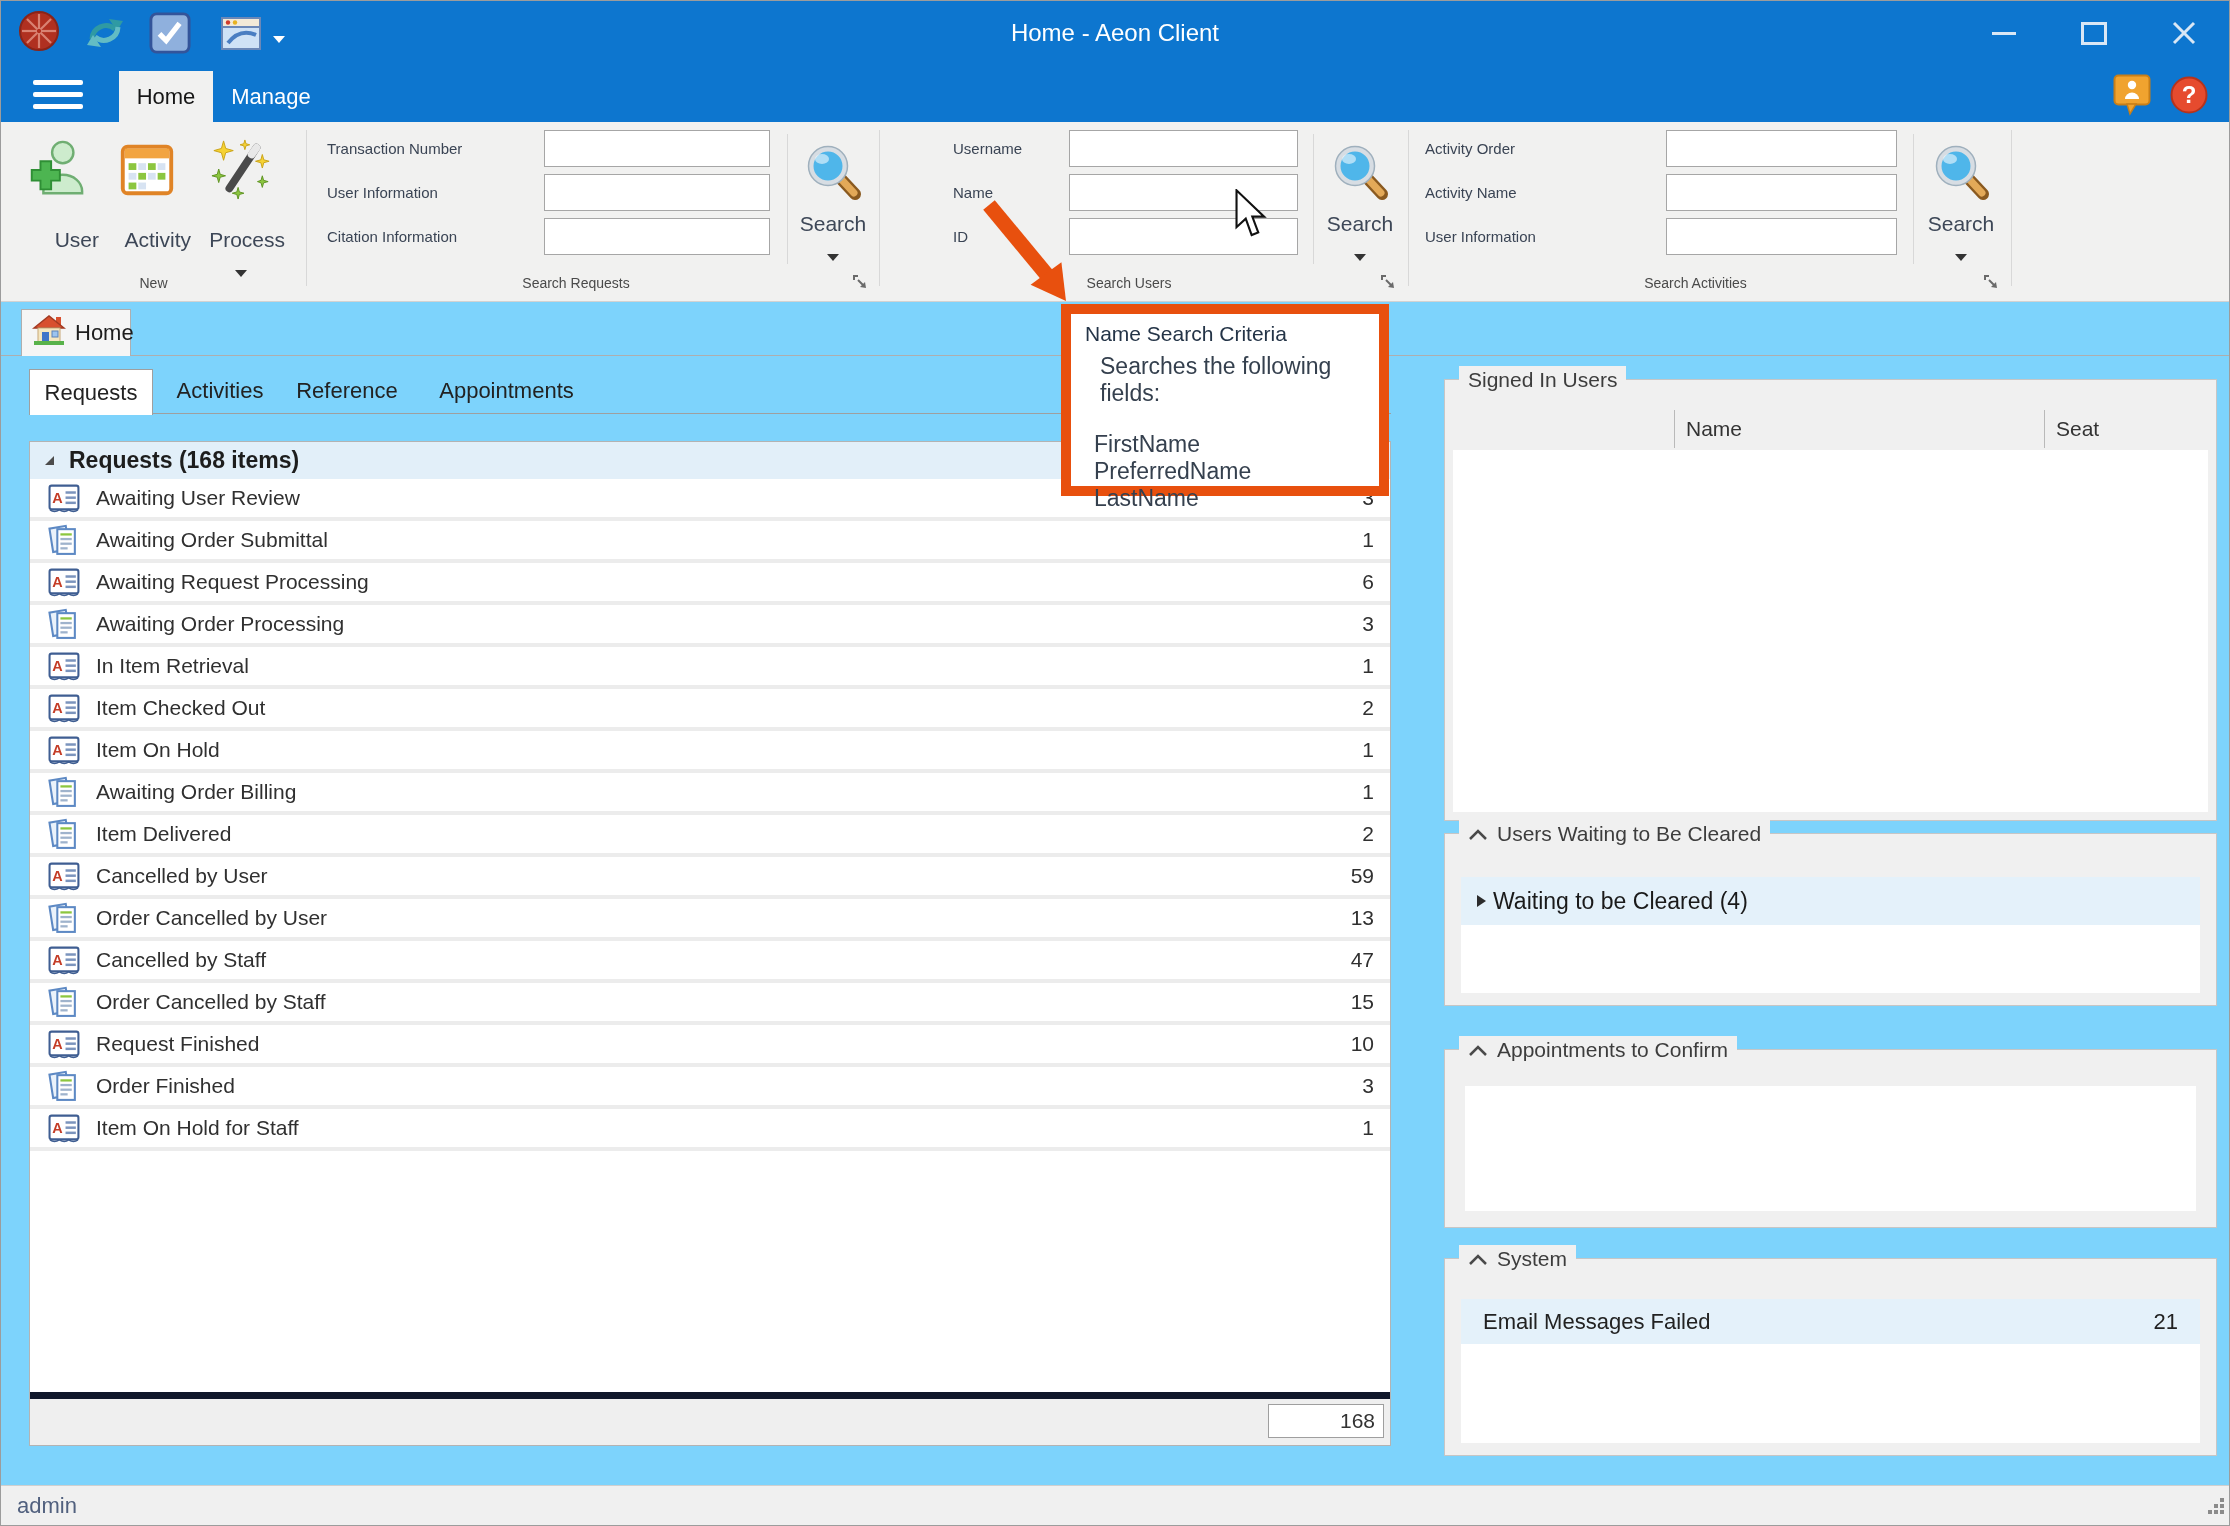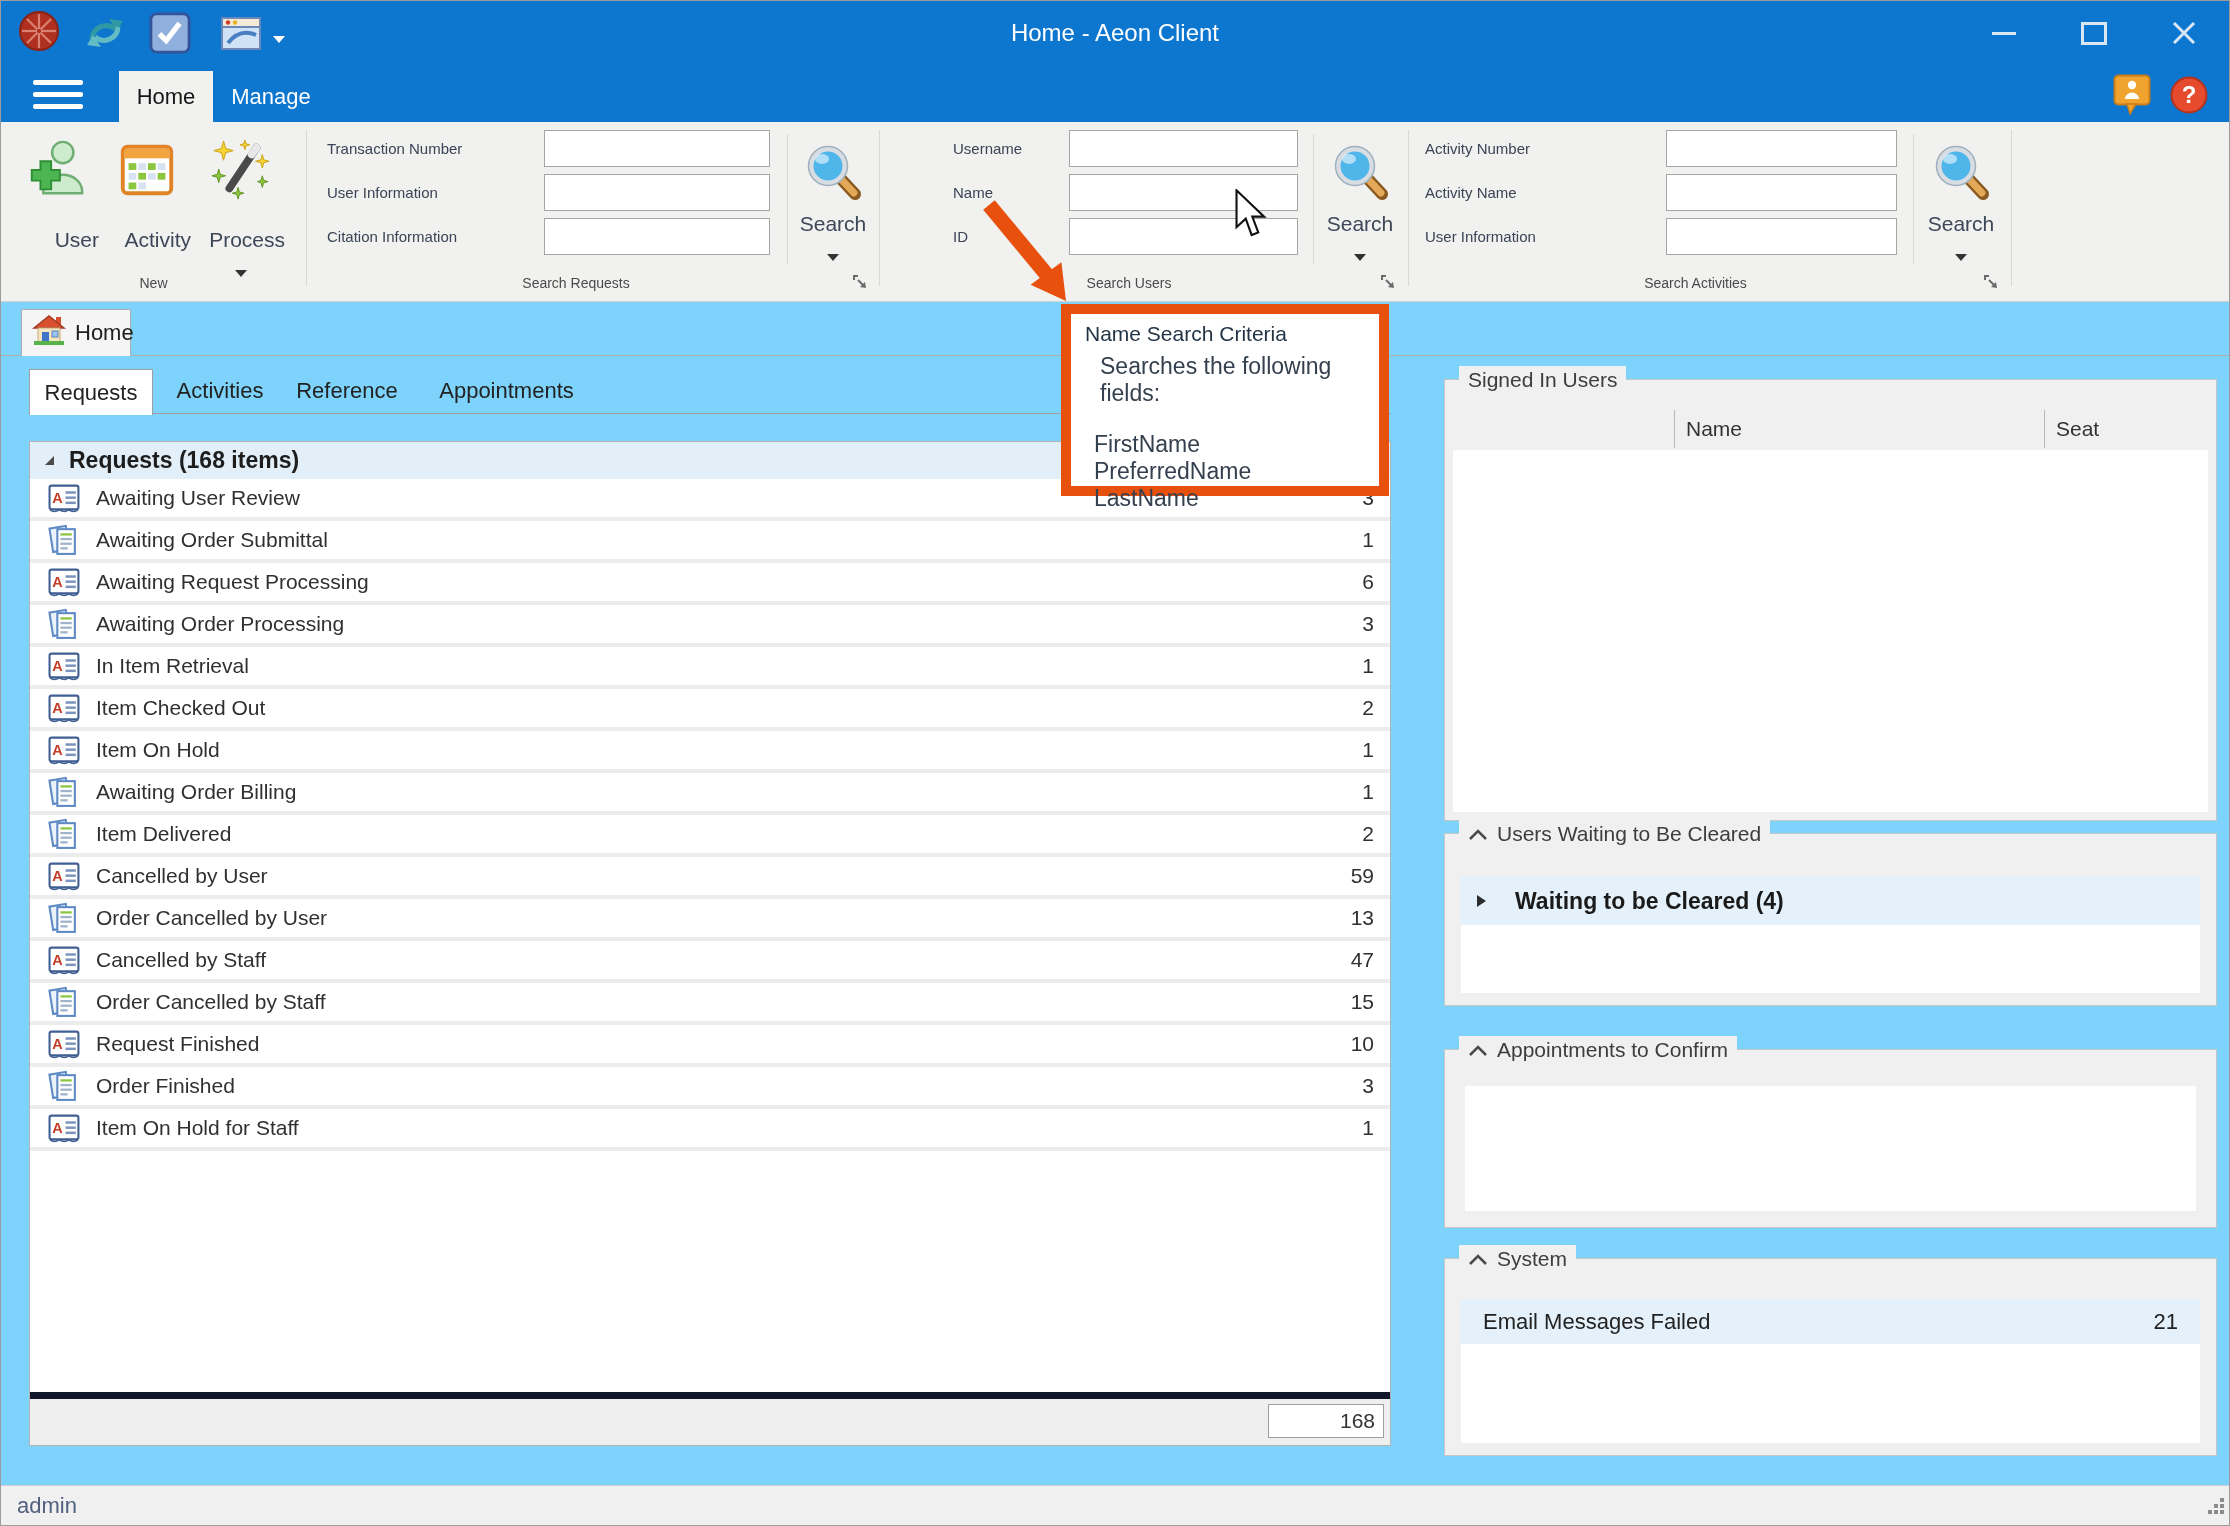--- a/index.html
+++ b/index.html
@@ -294,21 +294,21 @@
     <div class="grp-label" style="left:878px;width:500px;">Search Users</div>
     <span class="launcher" style="left:1378px;">
       <svg width="18" height="18" viewBox="0 0 18 18">
           <path d="M3 7 V3 h4" fill="none" stroke="#6a6a6a" stroke-width="2"></path>
           <line x1="7" y1="7" x2="13" y2="13" stroke="#6a6a6a" stroke-width="2"></line>
           <polygon points="15,15 9,14 14,9" fill="#6a6a6a"></polygon>
         </svg>
     </span>
     <div class="vsep" style="left:1407px;"></div>
 
-    <div class="fld-label" style="left:1424px;top:7px;">Activity Number</div>
+    <div class="fld-label" style="left:1424px;top:7px;">Activity Order</div>
     <div class="fld-label" style="left:1424px;top:51px;">Activity Name</div>
     <div class="fld-label" style="left:1424px;top:95px;">User Information</div>
     <input class="fld" style="left: 1665px; top: 8px; width: 231px;">
     <input class="fld" style="left: 1665px; top: 52px; width: 231px;">
     <input class="fld" style="left: 1665px; top: 96px; width: 231px;">
     <div class="vsep short" style="left:1912px;"></div>
     <div class="search-btn" style="left:1916px;width:88px;">
       <div class="sb-icon">
         <svg width="56" height="56" viewBox="0 0 56 56">
           <line x1="36" y1="35" x2="50" y2="50" stroke="#8a5a20" stroke-width="12" stroke-linecap="round"></line>
@@ -650,21 +650,21 @@
 
   <div class="gbox" style="top:832px;height:173px;">
     <div class="gbox-legend">
       <span>
         <svg width="20" height="13" viewBox="0 0 20 13">
             <polyline points="2,11 10,3 18,11" fill="none" stroke="#4a4a4a" stroke-width="2.5"></polyline>
           </svg>
       </span>
       <span>Users Waiting to Be Cleared</span>
     </div>
-    <div class="band" style="top:43px;height:48px;font-weight:bold;font-size:23px;color:#1a1a1a;gap:28px;padding-left:14px;">
+    <div class="band" style="top:43px;height:48px;font-weight:normal;font-size:23px;color:#1a1a1a;gap:6px;padding-left:14px;">
       <span>
         <svg width="12" height="16" viewBox="0 0 12 16">
             <polygon points="2,2 11,8 2,14" fill="#2c2c2c"></polygon>
           </svg>
       </span>
       <span>Waiting to be Cleared (4)</span>
     </div>
     <div class="white-area" style="left:16px;right:16px;top:91px;bottom:12px;"></div>
   </div>
 

